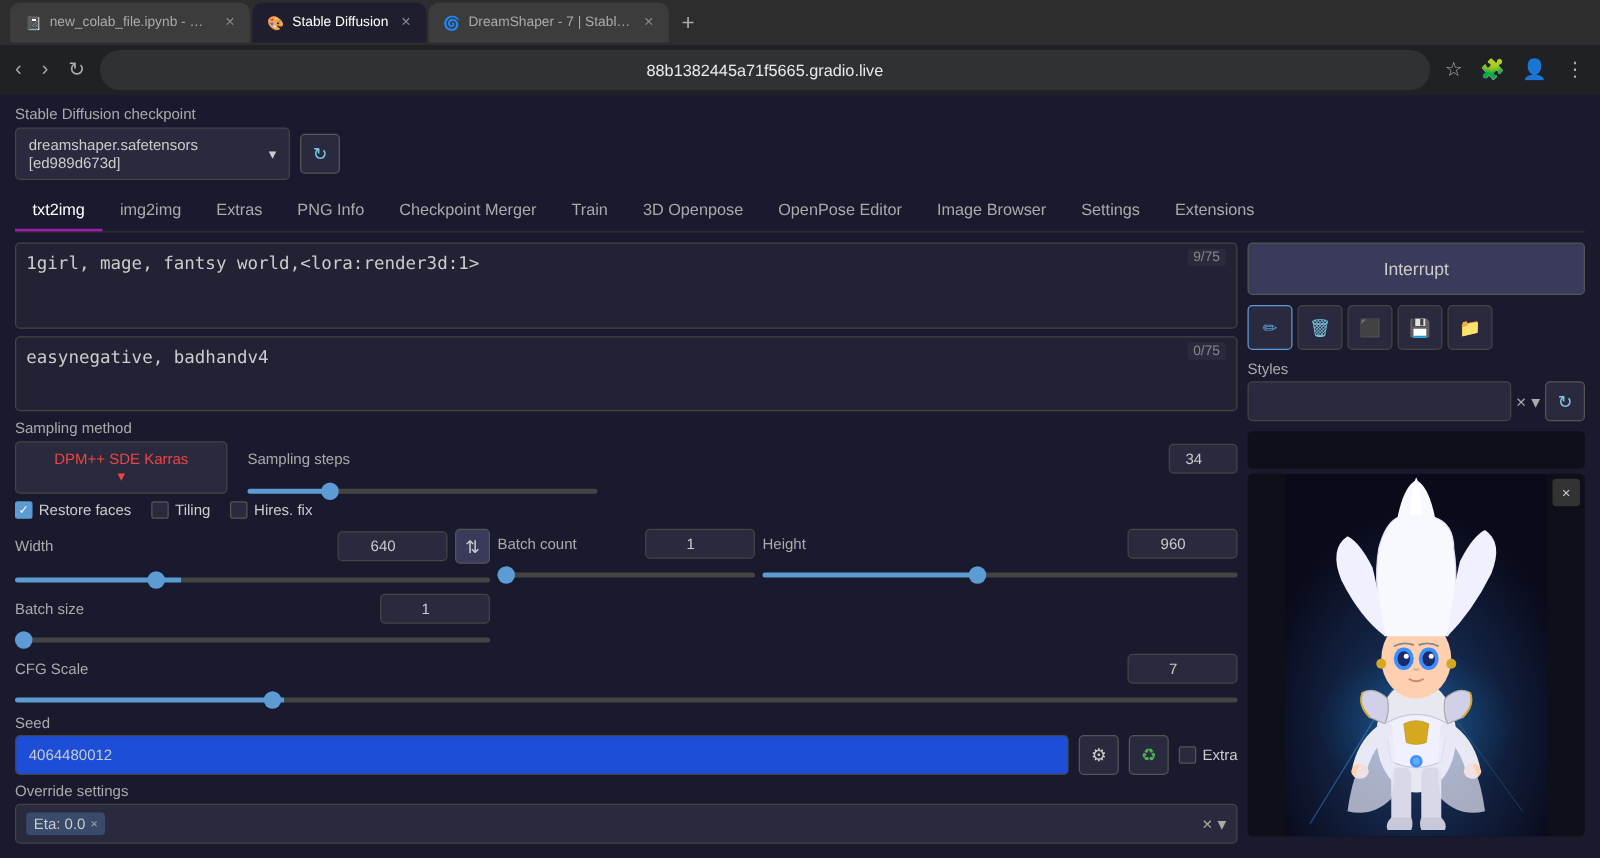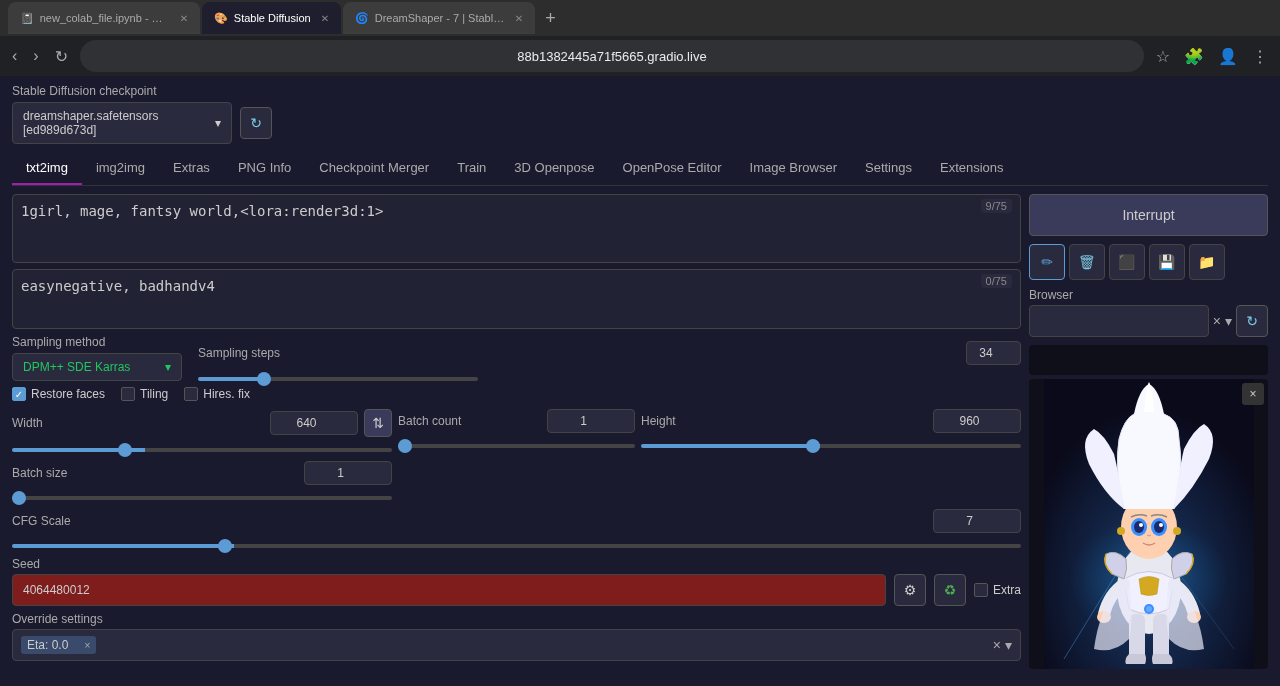--- a/index.html
+++ b/index.html
@@ -192,21 +192,21 @@
       display: flex;
       gap: 8px;
     }
 
     .left-col {
       flex: 1;
       min-width: 0;
     }
 
     .right-col {
-      width: 239px;
+      width: 270px;
       flex-shrink: 0;
     }
 
     
     .prompt-container {
       position: relative;
       margin-bottom: 6px;
       border: 1px solid #444;
       border-radius: 4px;
       background: #222235;
@@ -243,28 +243,29 @@
 
     .control-label {
       font-size: 12px;
       color: #aaa;
     }
 
     .sampling-method-select {
       background: #2a2a3e;
       border: 1px solid #444;
       border-radius: 4px;
-      color: #22c55e;
+      color: #ef4444;
       padding: 6px 10px;
       font-size: 12px;
       width: 170px;
       cursor: pointer;
       display: flex;
       align-items: center;
       justify-content: space-between;
+      flex-direction: column;
     }
 
     .steps-input {
       background: #2a2a3e;
       border: 1px solid #444;
       border-radius: 4px;
       color: #ccc;
       padding: 4px 8px;
       font-size: 12px;
       width: 55px;
@@ -332,21 +333,21 @@
 
     
     .seed-row {
       display: flex;
       align-items: center;
       gap: 8px;
       margin-bottom: 6px;
     }
 
     .seed-input {
-      background: #7f1d1d;
+      background: #1d4ed8;
       border: 1px solid #444;
       border-radius: 4px;
       color: #ccc;
       padding: 6px 10px;
       font-size: 12px;
       flex: 1;
       height: 32px;
     }
 
     .seed-btn {
@@ -378,21 +379,21 @@
       min-height: 32px;
     }
 
     .tag {
       background: #3a4a6a;
       border-radius: 3px;
       padding: 2px 6px;
       font-size: 12px;
       display: flex;
       align-items: center;
-      gap: 16px;
+      gap: 4px;
     }
 
     .tag-close {
       cursor: pointer;
       color: #aaa;
       font-size: 10px;
     }
 
     
     .generate-buttons {
@@ -763,21 +764,21 @@
         </button>
         <button class="action-icon-btn">
           <span>💾</span>
         </button>
         <button class="action-icon-btn">
           <span>📁</span>
         </button>
       </div>
 
       <div class="styles-row">
-        <div class="control-label" style="margin-bottom:3px;">Browser</div>
+        <div class="control-label" style="margin-bottom:3px;">Styles</div>
         <div class="styles-input-row">
           <input type="text" class="styles-input" placeholder="" style="">
           <button style="background:none;border:none;color:#aaa;cursor:pointer;font-size:14px;">×</button>
           <button style="background:none;border:none;color:#aaa;cursor:pointer;font-size:14px;">▾</button>
           <button class="refresh-btn">
             <span>↻</span>
           </button>
         </div>
       </div>
 

